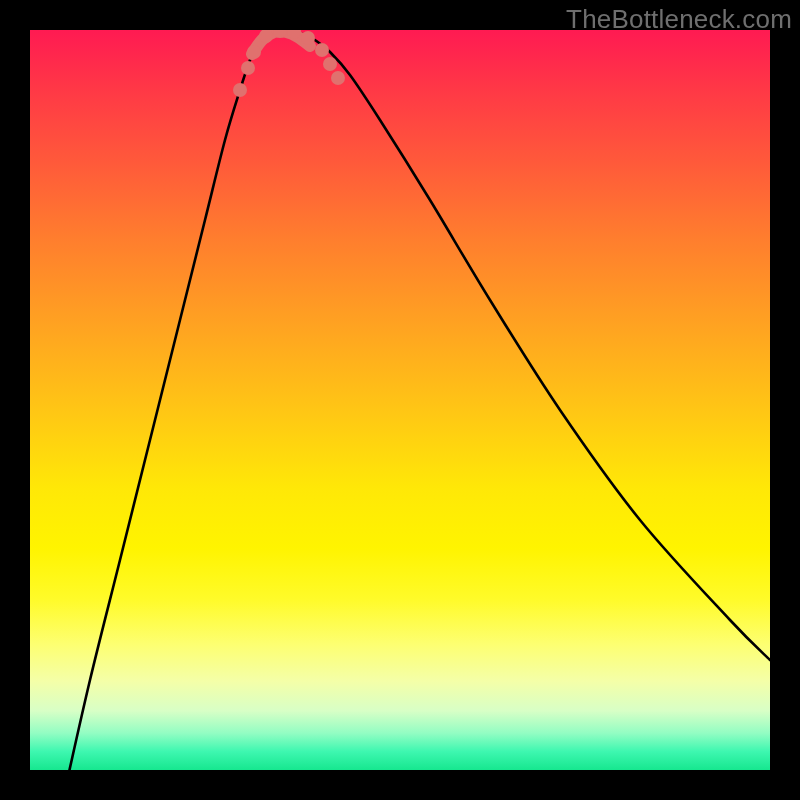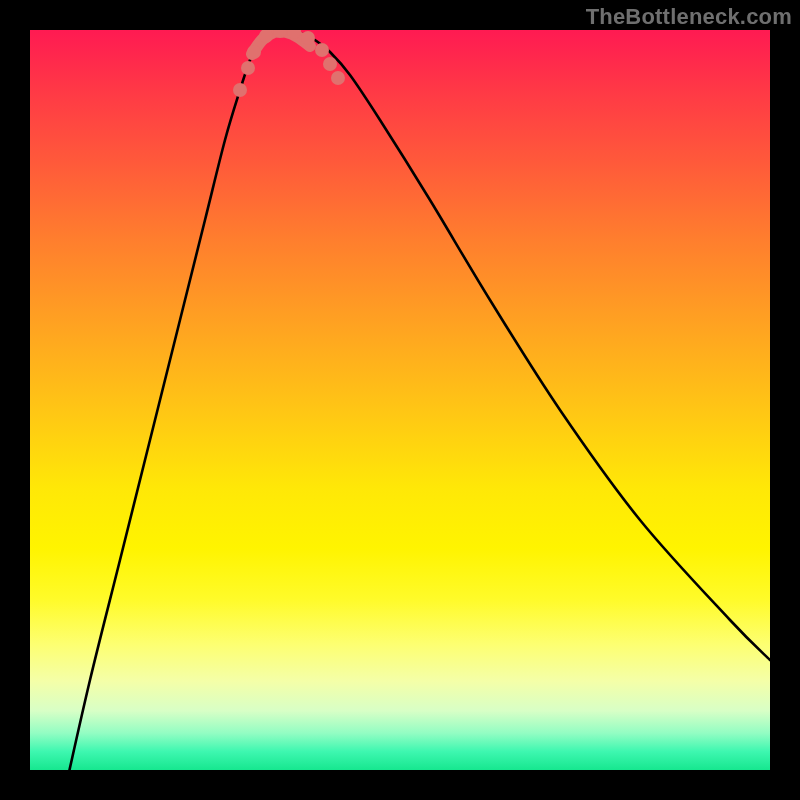--- a/index.html
+++ b/index.html
@@ -41,22 +41,22 @@
       #93fdc3 95%,
       #3ef7b0 97.5%,
       #16e78f 100%
     );
   }
   .watermark {
     position: absolute;
     top: 4px;
     right: 8px;
     color: #6f6f6f;
-    font-size: 22px;
-    font-weight: 700;
+    font-size: 26px;
+    font-weight: 400;
     letter-spacing: 0.2px;
   }
   svg.curve {
     position: absolute;
     left: 0;
     top: 0;
     width: 740px;
     height: 740px;
   }
 </style>

